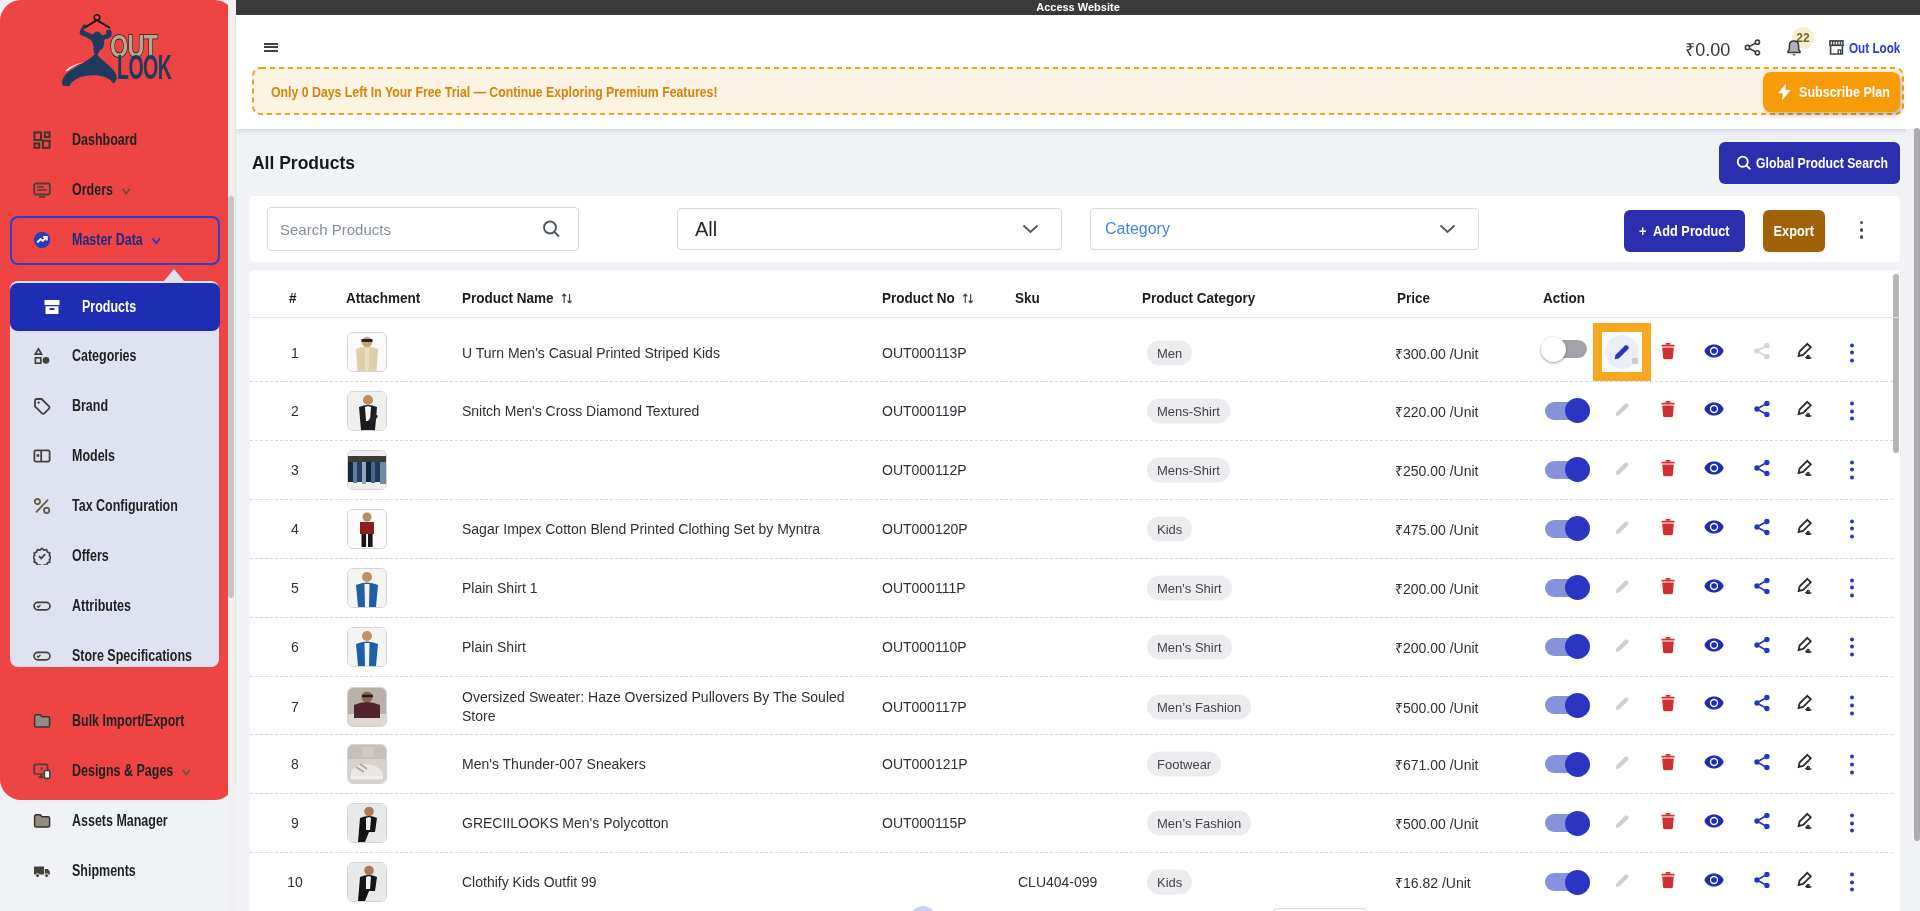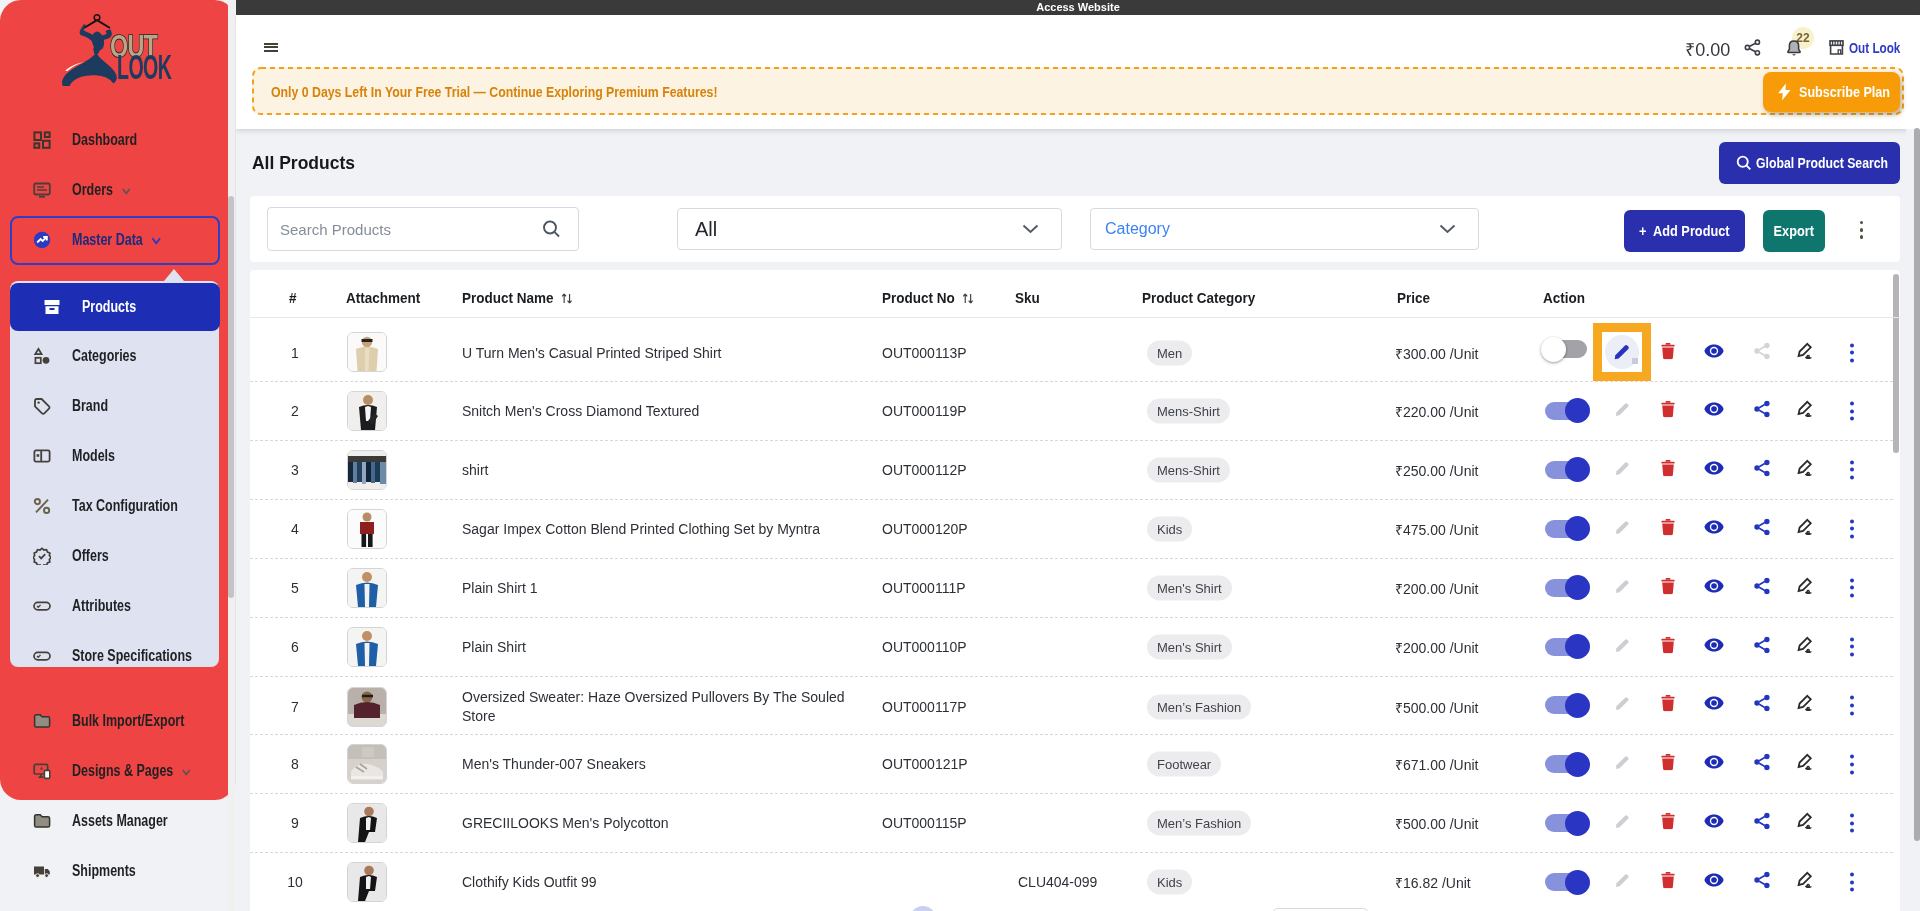--- a/index.html
+++ b/index.html
@@ -30,21 +30,21 @@
 #subscribe { position:absolute; right:4px; top:5px; width:137px; height:40px; background:#f89b08; border-radius:8px; box-shadow:2px 3px 5px rgba(90,60,0,0.35); color:#fff; font-size:15px; font-weight:700; }
 
 #allprod { position:absolute; left:16px; top:152px; font-size:19px; font-weight:700; color:#17191c; transform:scaleX(0.92); transform-origin:0 0; }
 #gbtn { position:absolute; left:1483px; top:142px; width:181px; height:42px; background:#2a2fae; border-radius:6px; color:#fff; font-size:14px; font-weight:700; white-space:nowrap; }
 #filtercard { position:absolute; left:14px; top:196px; width:1650px; height:66px; background:#fff; border-radius:4px; }
 .inpt { position:absolute; top:11px; height:44px; background:#fff; border:1px solid #d6d9de; border-radius:4px; font-size:15px; }
 #srch { left:17px; width:312px; }
 #sel1 { left:427px; width:385px; height:42px; top:12px; }
 #sel2 { left:840px; width:389px; height:42px; top:12px; }
 #addbtn { position:absolute; left:1374px; top:14px; width:121px; height:42px; background:#2a2fae; border-radius:6px; color:#fff; font-size:15px; font-weight:700; text-align:center; line-height:42px; }
-#expbtn { position:absolute; left:1513px; top:14px; width:62px; height:42px; background:#0f766e; border-radius:6px; color:#fff; font-size:15px; font-weight:700; text-align:center; line-height:42px; }
+#expbtn { position:absolute; left:1513px; top:14px; width:62px; height:42px; background:#a16207; border-radius:6px; color:#fff; font-size:15px; font-weight:700; text-align:center; line-height:42px; }
 
 #tablecard { position:absolute; left:14px; top:270px; width:1650px; height:641px; background:#fff; border-radius:4px 4px 0 0; }
 #tbl-thumb { position:absolute; left:1643px; top:4px; width:6px; height:179px; background:#b5b5b7; border-radius:3px; }
 .th { position:absolute; top:0; height:47px; line-height:55px; font-size:15px; font-weight:700; color:#1a1d21; white-space:nowrap; transform:scaleX(0.9); transform-origin:0 50%; }
 #thead-line { position:absolute; left:0; top:47px; width:1650px; height:1px; background:#e7e7e9; }
 .row { position:absolute; left:0; width:1643px; height:59px; }
 .row + .row { border-top:1px dashed #d8d8d8; }
 .row.r1 .cell, .row.r1 .chip { margin-top:4px; }
 .row.r1 .aicon { margin-top:3.5px; }
 .row.r1 .thumb { margin-top:3px; }
@@ -173,21 +173,21 @@
       <div id="tbody">
 <div class="row r1" style="top:47.5px;height:63.5px;">
             <div class="cell" style="left:33px;width:24px;text-align:center;">1</div>
             <div class="thumb"><svg width="38" height="38">
                 <rect width="38" height="38" fill="#fbfaf8"></rect>
                 <circle cx="19" cy="9" r="5.2" fill="#c8a17c"></circle>
                 <path d="M13.5 7.5 h11" stroke="#242424" stroke-width="3"></path>
                 <path d="M8 16 q11 -4.5 22 0 l-1.5 22 h-19 z" fill="#ddceae"></path>
                 <path d="M17 15 h4.5 l-1 23 h-3.5 z" fill="#e9ddc2"></path>
               </svg></div>
-            <div class="cell" style="left:212px;width:420px;line-height:19px;">U Turn Men's Casual Printed Striped Shirt</div>
+            <div class="cell" style="left:212px;width:420px;line-height:19px;">U Turn Men's Casual Printed Striped Kids</div>
             <div class="cell" style="left:632px;">OUT000113P</div>
             <div class="chip">Men</div>
             <div class="cell" style="left:1145px;">₹300.00 /Unit</div>
             <div class="tg off"></div>
             <div style="position:absolute;left:1343px;top:5px;width:58px;height:58px;background:#f6a821;"></div>
             <div style="position:absolute;left:1352px;top:14px;width:40px;height:40px;background:#fff;"></div>
             <div style="position:absolute;left:1355px;top:17px;width:34px;height:34px;border-radius:50%;background:#eceef7;"></div>
             <svg style="position:absolute;left:1362px;top:24px;" width="19" height="19" viewBox="0 0 17 17">
               <path d="M3 11.8 L11.6 3.2 a1.5 1.5 0 0 1 2.1 0 l.9 .9 a1.5 1.5 0 0 1 0 2.1 L6 14.8 L2.4 15.4 Z" fill="#2834c0"></path>
             </svg>
@@ -278,21 +278,20 @@
                   <rect x="0" y="11" width="5" height="20" fill="#16273c"></rect>
                   <rect x="5" y="11" width="4" height="21" fill="#5e7f9e"></rect>
                   <rect x="9" y="11" width="5" height="20" fill="#24405e"></rect>
                   <rect x="14" y="11" width="4" height="22" fill="#8fa6bb"></rect>
                   <rect x="18" y="11" width="5" height="20" fill="#10243a"></rect>
                   <rect x="23" y="11" width="4" height="21" fill="#46688a"></rect>
                   <rect x="27" y="11" width="5" height="20" fill="#1d3a57"></rect>
                   <rect x="32" y="11" width="6" height="22" fill="#6d8aa6"></rect>
                 </g>
               </svg></div>
-            <div class="cell" style="left:212px;width:420px;line-height:19px;">shirt</div>
             <div class="cell" style="left:632px;">OUT000112P</div>
             <div class="chip">Mens-Shirt</div>
             <div class="cell" style="left:1145px;">₹250.00 /Unit</div>
             <div class="tg on"></div>
             <div class="aicon" style="left:1372px;"><svg width="17" height="17" viewBox="0 0 17 17">
                 <path d="M3 11.8 L11.6 3.2 a1.5 1.5 0 0 1 2.1 0 l.9 .9 a1.5 1.5 0 0 1 0 2.1 L6 14.8 L2.4 15.4 Z" fill="#ccced3"></path>
               </svg></div>
             <div class="aicon" style="left:1418px;"><svg width="14" height="17" viewBox="0 0 14 17">
                 <path fill="#d12f2f" d="M1.2 5 h11.6 l-.9 10.2 a1.6 1.6 0 0 1 -1.6 1.5 H3.7 a1.6 1.6 0 0 1 -1.6 -1.5 z"></path>
                 <rect x="0.4" y="2.2" width="13.2" height="1.9" rx="0.6" fill="#d12f2f"></rect>

